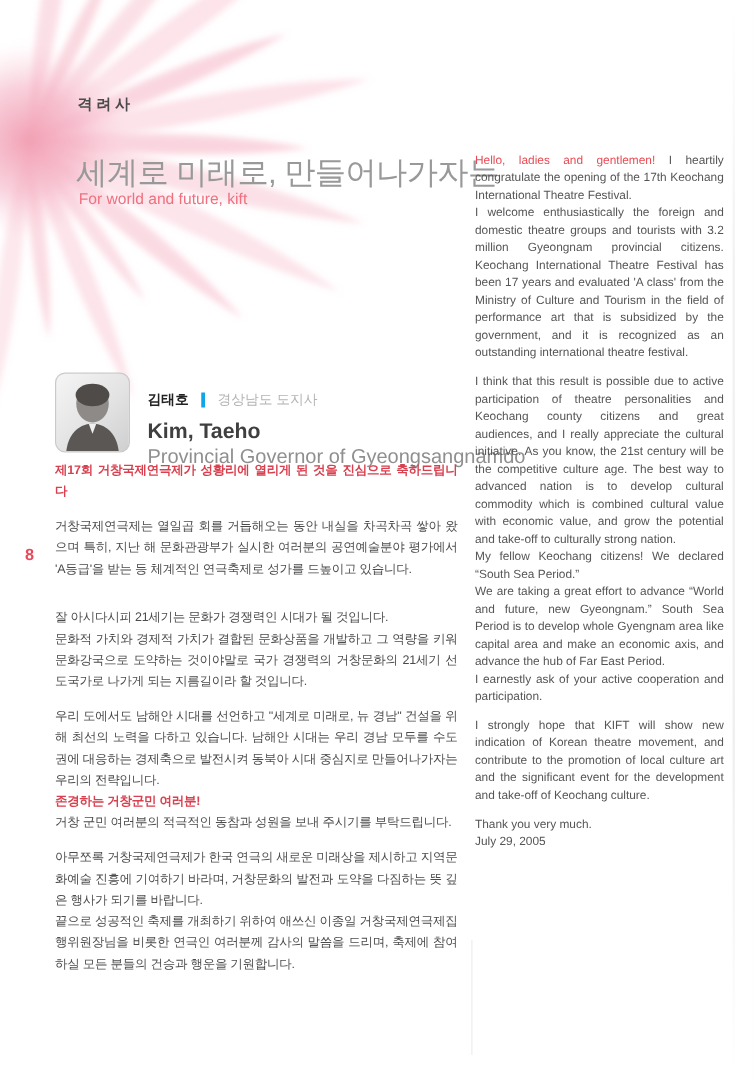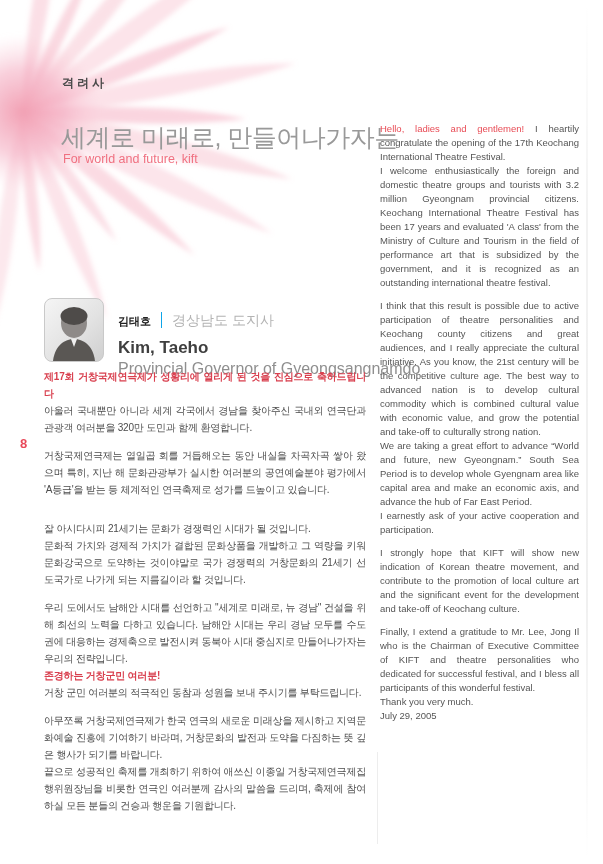--- a/index.html
+++ b/index.html
@@ -37,21 +37,21 @@
   }
   .profile{position:absolute;left:44px;top:298px;width:330px;}
   .photo{
     position:absolute;left:0;top:0;width:58px;height:62px;border-radius:8px;
     background:linear-gradient(135deg,#f5f5f5 0%,#e3e3e3 55%,#cfcfcf 100%);
     border:1px solid #c9c9c9;overflow:hidden;
   }
   .captions{position:absolute;left:74px;top:14px;white-space:nowrap;}
   .name-row{font-size:11px;}
   .name-ko{font-weight:bold;color:#222222;}
-  .role-ko{font-size:14px;color:#b3b3b3;margin-left:10px;padding-left:10px;border-left:1px solid #0ea5e9;}
+  .role-ko{font-size:11px;color:#b3b3b3;margin-left:10px;padding-left:10px;border-left:3px solid #0ea5e9;}
   .name-en{font-size:17px;font-weight:bold;color:#3f3f3f;margin-top:8px;}
   .role-en{font-size:16px;color:#8f8f8f;margin-top:2px;}
   .col{position:absolute;}
   .col-ko{left:44px;top:368px;width:322px;font-size:10px;line-height:17px;
     color:var(--body-text);letter-spacing:-0.2px;}
   .col-en{left:380px;top:122px;width:199px;font-size:9.5px;line-height:14px;
     color:var(--english-text);}
   .blk{margin:0;text-align:justify;}
   .blk.heading{color:var(--accent-red);font-weight:bold;}
   .blk.gap{height:11px;}
@@ -122,46 +122,45 @@
       <div class="name-row">
         <span class="name-ko">김태호</span><span class="role-ko">경상남도 도지사</span>
       </div>
       <div class="name-en">Kim, Taeho</div>
       <div class="role-en">Provincial Governor of Gyeongsangnamdo</div>
     </div>
   </div>
 
   <div class="col col-ko">
       <p class="blk heading">제17회 거창국제연극제가 성황리에 열리게 된 것을 진심으로 축하드립니다</p>
-      <p class="blk body">아울러 국내뿐만 아니라 세계 각국에서 경남을 찾아주신 국내외 연극단과 관광객 여러분을 320만 도민과 함께 환영합니다.</p>
       <p class="blk gap"></p>
       <p class="blk body">거창국제연극제는 열일곱 회를 거듭해오는 동안 내실을 차곡차곡 쌓아 왔으며 특히, 지난 해 문화관광부가 실시한 여러분의 공연예술분야 평가에서 'A등급'을 받는 등 체계적인 연극축제로 성가를 드높이고 있습니다.</p>
       <p class="blk gap"></p>
       <p class="blk gap"></p>
       <p class="blk body">잘 아시다시피 21세기는 문화가 경쟁력인 시대가 될 것입니다.</p>
       <p class="blk body">문화적 가치와 경제적 가치가 결합된 문화상품을 개발하고 그 역량을 키워 문화강국으로 도약하는 것이야말로 국가 경쟁력의 거창문화의 21세기 선도국가로 나가게 되는 지름길이라 할 것입니다.</p>
       <p class="blk gap"></p>
       <p class="blk body">우리 도에서도 남해안 시대를 선언하고 "세계로 미래로, 뉴 경남" 건설을 위해 최선의 노력을 다하고 있습니다. 남해안 시대는 우리 경남 모두를 수도권에 대응하는 경제축으로 발전시켜 동북아 시대 중심지로 만들어나가자는 우리의 전략입니다.</p>
       <p class="blk heading">존경하는 거창군민 여러분!</p>
       <p class="blk body">거창 군민 여러분의 적극적인 동참과 성원을 보내 주시기를 부탁드립니다.</p>
       <p class="blk gap"></p>
       <p class="blk body">아무쪼록 거창국제연극제가 한국 연극의 새로운 미래상을 제시하고 지역문화예술 진흥에 기여하기 바라며, 거창문화의 발전과 도약을 다짐하는 뜻 깊은 행사가 되기를 바랍니다.</p>
       <p class="blk body">끝으로 성공적인 축제를 개최하기 위하여 애쓰신 이종일 거창국제연극제집행위원장님을 비롯한 연극인 여러분께 감사의 말씀을 드리며, 축제에 참여하실 모든 분들의 건승과 행운을 기원합니다.</p>
     </div>
 
   <div class="col col-en">
       <p class="blk body"><span class="lead">Hello, ladies and gentlemen!</span> I heartily congratulate the opening of the 17th Keochang International Theatre Festival.</p>
       <p class="blk body">I welcome enthusiastically the foreign and domestic theatre groups and tourists with 3.2 million Gyeongnam provincial citizens. Keochang International Theatre Festival has been 17 years and evaluated 'A class' from the Ministry of Culture and Tourism in the field of performance art that is subsidized by the government, and it is recognized as an outstanding international theatre festival.</p>
       <p class="blk gap"></p>
       <p class="blk body">I think that this result is possible due to active participation of theatre personalities and Keochang county citizens and great audiences, and I really appreciate the cultural initiative. As you know, the 21st century will be the competitive culture age. The best way to advanced nation is to develop cultural commodity which is combined cultural value with economic value, and grow the potential and take-off to culturally strong nation.</p>
+      <p class="blk body">My fellow Keochang citizens! We declared “South Sea Period.”</p>
       <p class="blk body">We are taking a great effort to advance “World and future, new Gyeongnam.” South Sea Period is to develop whole Gyengnam area like capital area and make an economic axis, and advance the hub of Far East Period.</p>
       <p class="blk body">I earnestly ask of your active cooperation and participation.</p>
       <p class="blk gap"></p>
       <p class="blk body">I strongly hope that KIFT will show new indication of Korean theatre movement, and contribute to the promotion of local culture art and the significant event for the development and take-off of Keochang culture.</p>
       <p class="blk gap"></p>
-      <p class="blk body">Finally, I extend a gratitude to Mr. Lee, Jong Il who is the Chairman of Executive Committee of KIFT and theatre personalities who dedicated for successful festival, and I bless all participants of this wonderful festival.</p>
       <p class="blk body">Thank you very much.</p>
       <p class="blk body">July 29, 2005</p>
     </div>
 
   <div class="page-edge"></div>
   <div class="fold-line"></div>
 </div>
 
 </body></html>

